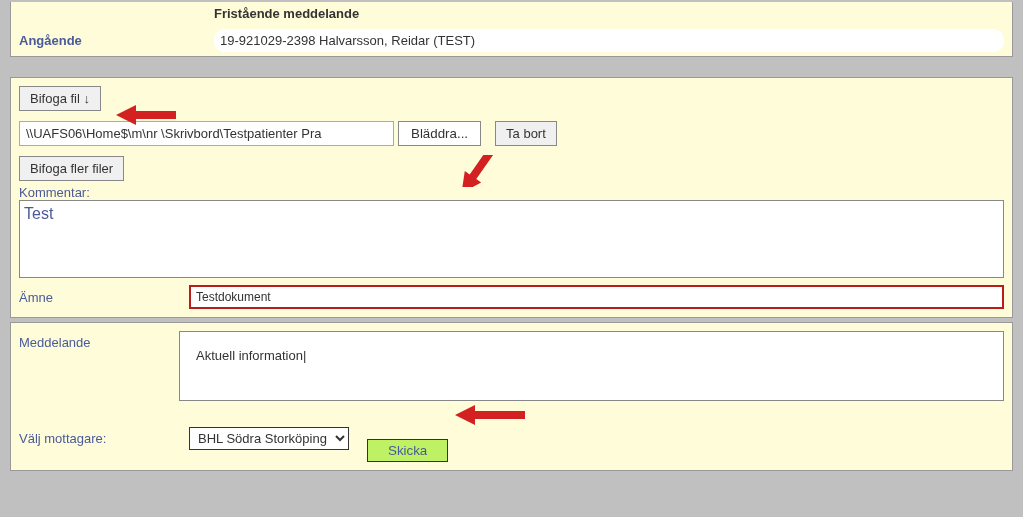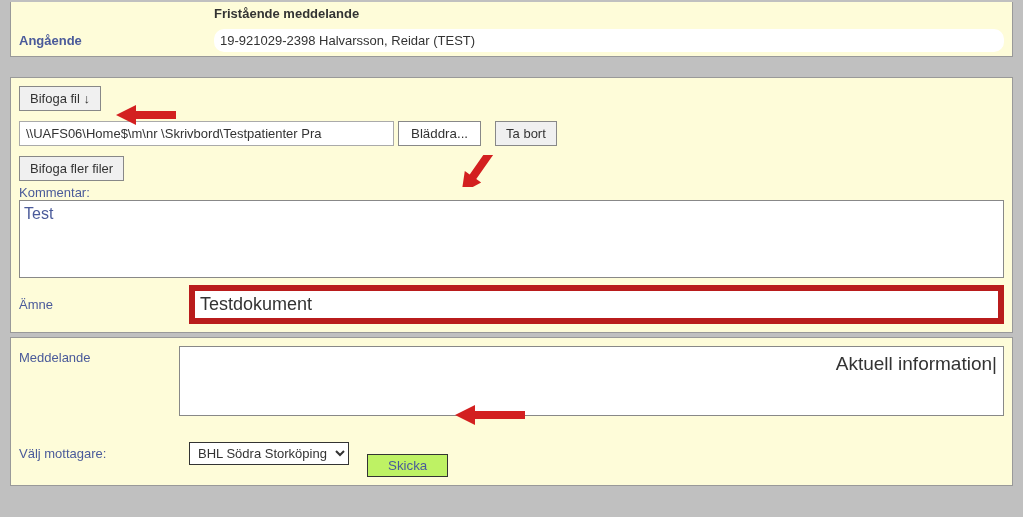--- a/index.html
+++ b/index.html
@@ -100,45 +100,44 @@
       display: flex;
       align-items: center;
       margin-top: 4px;
     }
     .subject-label {
       color: #4a5a9a;
       width: 170px;
     }
     .subject-input {
       flex: 1;
-      border: 6px solid #b91c1c;
+      border: 2px solid #b91c1c;
       padding: 3px 5px;
-      font-size: 18px;
+      font-size: 12px;
       color: #333;
       font-family: inherit;
     }
     .message-panel {
       padding: 8px;
     }
     .msg-row { display: flex; }
     .msg-label {
       color: #4a5a9a;
       width: 160px;
       padding-top: 4px;
     }
     .msg-area {
       flex: 1;
       height: 70px;
       border: 1px solid #888;
-      padding: 6px;
-      font-size: 19px;
+      padding: 16px;
+      font-size: 13px;
       color: #333;
       font-family: inherit;
       resize: none;
-      text-align: right;
     }
     .recipient-row {
       display: flex;
       align-items: center;
       margin-top: 14px;
     }
     .recipient-label {
       color: #4a5a9a;
       width: 170px;
     }

